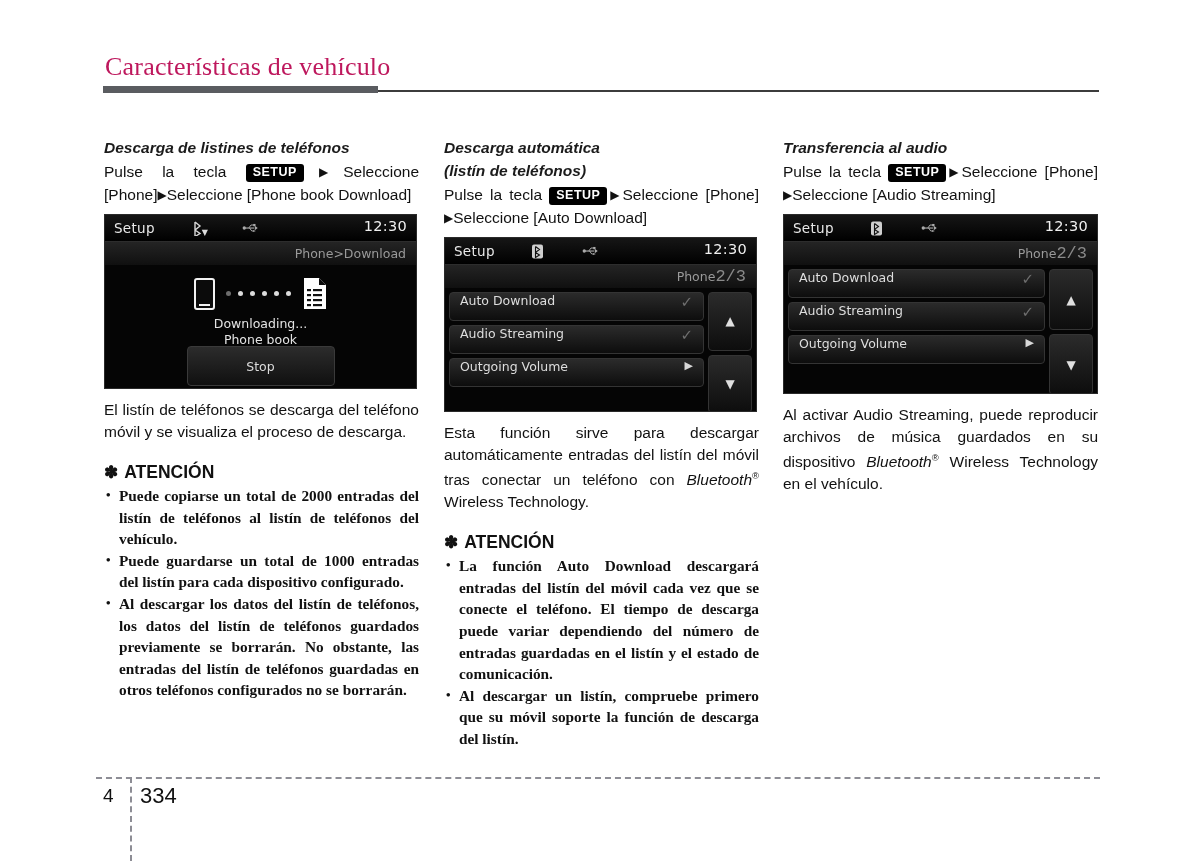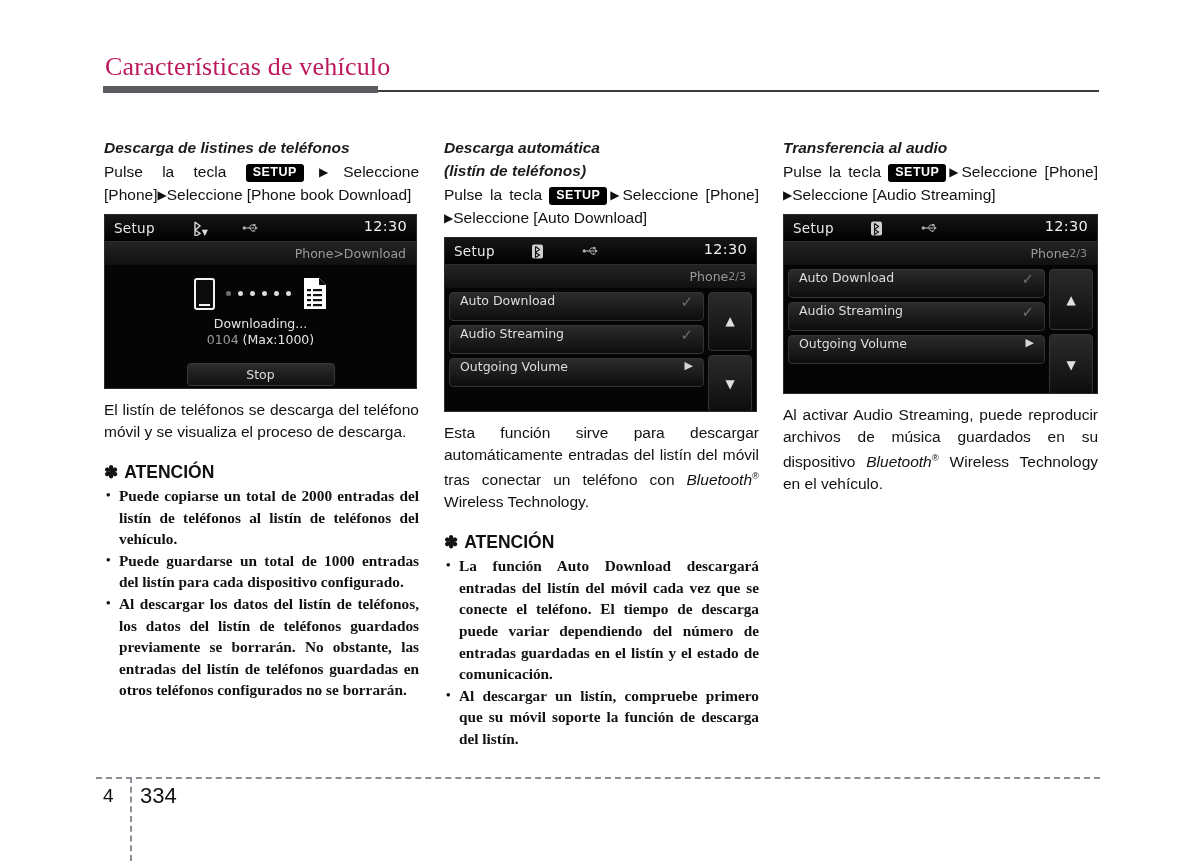--- a/index.html
+++ b/index.html
@@ -109,21 +109,21 @@
   .usb-ic { width: 18px; height: 12px; opacity: .82; }
 
   .scr-crumb {
     height: 24px;
     background: linear-gradient(#242424, #101010);
     display: flex; align-items: center; justify-content: flex-end;
     padding: 0 10px;
     border-top: 1px solid #2d2d2d;
   }
   .scr-crumb .ctext { color: #9a9a9a; font-size: 12.5px; }
-  .scr-crumb .cpage { color: #8a8a8a; font-size: 11px; }
+  .scr-crumb .cpage { color: #8a8a8a; font-size: 17px; font-family: Liberation Mono, monospace; }
 
   
   .dl-body { position: relative; height: 125px; }
   .dl-icons {
     display: flex; align-items: center; justify-content: center;
     gap: 11px; padding-top: 12px;
   }
   .ph-ic {
     width: 21px; height: 32px; border: 2px solid #f2f2f2;
     border-radius: 3px; position: relative; background: #0b0b0b;
@@ -137,21 +137,21 @@
   .dots i.dim { background: #6d6d6d; }
   .doc-ic { width: 26px; height: 33px; }
   .dl-text {
     text-align: center; margin-top: 6px;
     color: #e4e4e4; font-size: 12.5px; line-height: 16px;
   }
   .dl-count { color: #9b9b9b; }
   .dl-count b { color: #e4e4e4; font-weight: normal; }
   .stop-btn {
     position: absolute; left: 50%; transform: translateX(-50%);
-    bottom: 4px; width: 148px; height: 23px;
+    bottom: 4px; width: 148px; height: 40px;
     background: linear-gradient(#2c2c2c, #101010);
     border: 1px solid #3a3a3a; border-radius: 4px;
     color: #dcdcdc; font-size: 12.5px;
     display: flex; align-items: center; justify-content: center;
   }
 
   
   .list-area { padding: 4px 4px 0 4px; display: flex; gap: 4px; height: 125px; }
   .list-area.tall { height: 130px; }
   .list-col { flex: 1; display: flex; flex-direction: column; gap: 4px; }
@@ -293,20 +293,21 @@
           <rect x="5" y="17" width="4" height="2.2" fill="#111"></rect>
           <rect x="11" y="17" width="9" height="2.2" fill="#111"></rect>
           <rect x="5" y="22" width="4" height="2.2" fill="#111"></rect>
           <rect x="11" y="22" width="9" height="2.2" fill="#111"></rect>
           <rect x="5" y="27" width="4" height="2.2" fill="#111"></rect>
           <rect x="11" y="27" width="9" height="2.2" fill="#111"></rect>
         </svg>
       </div>
       <div class="dl-text">
         <div>Downloading...</div>
+        <div>Phone book</div>
         <div class="dl-count">
           <span>0104</span>
           <b>(Max:1000)</b>
         </div>
       </div>
       <div class="stop-btn">Stop</div>
     </div>
   </div>
 
   <div class="para">El listín de teléfonos se descarga del teléfono móvil y se visualiza el proceso de descarga.</div>

